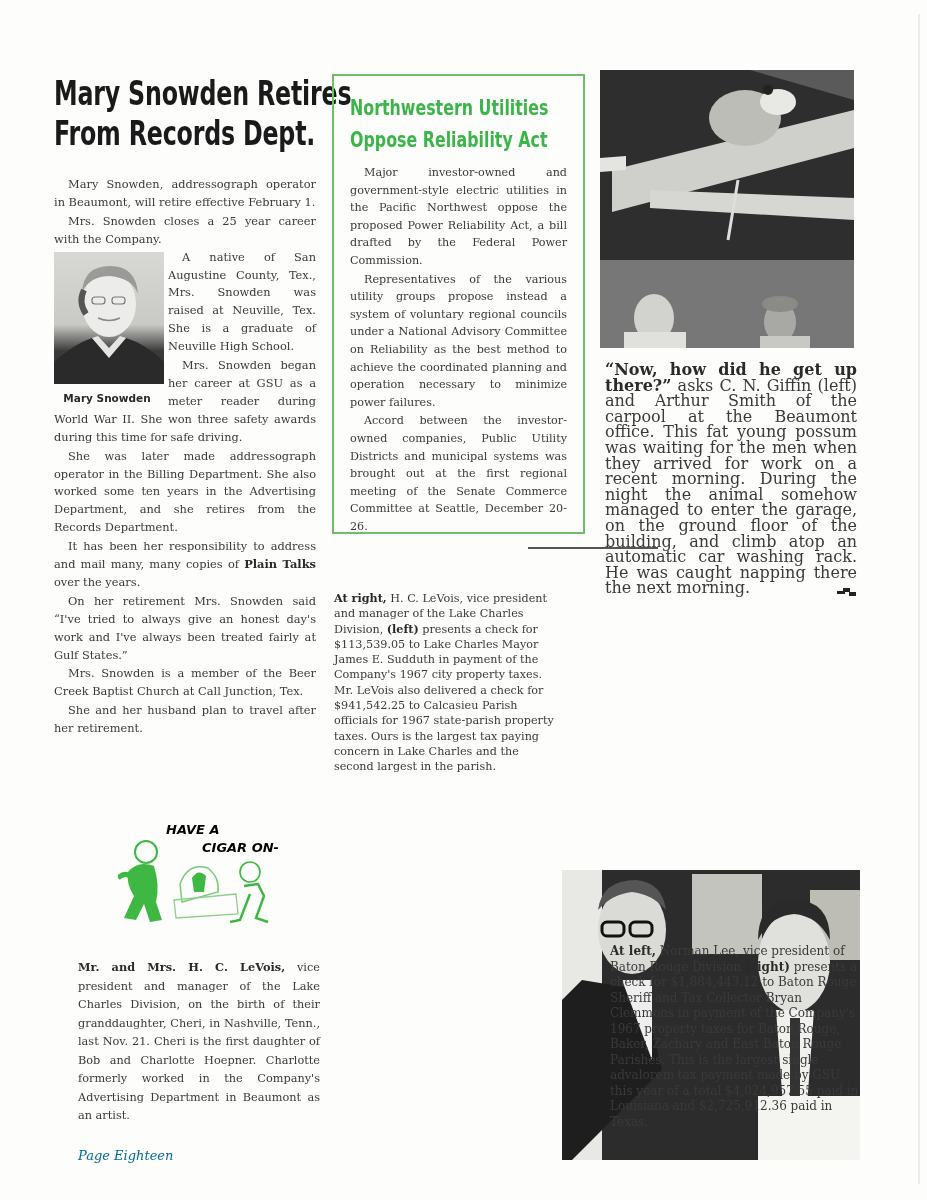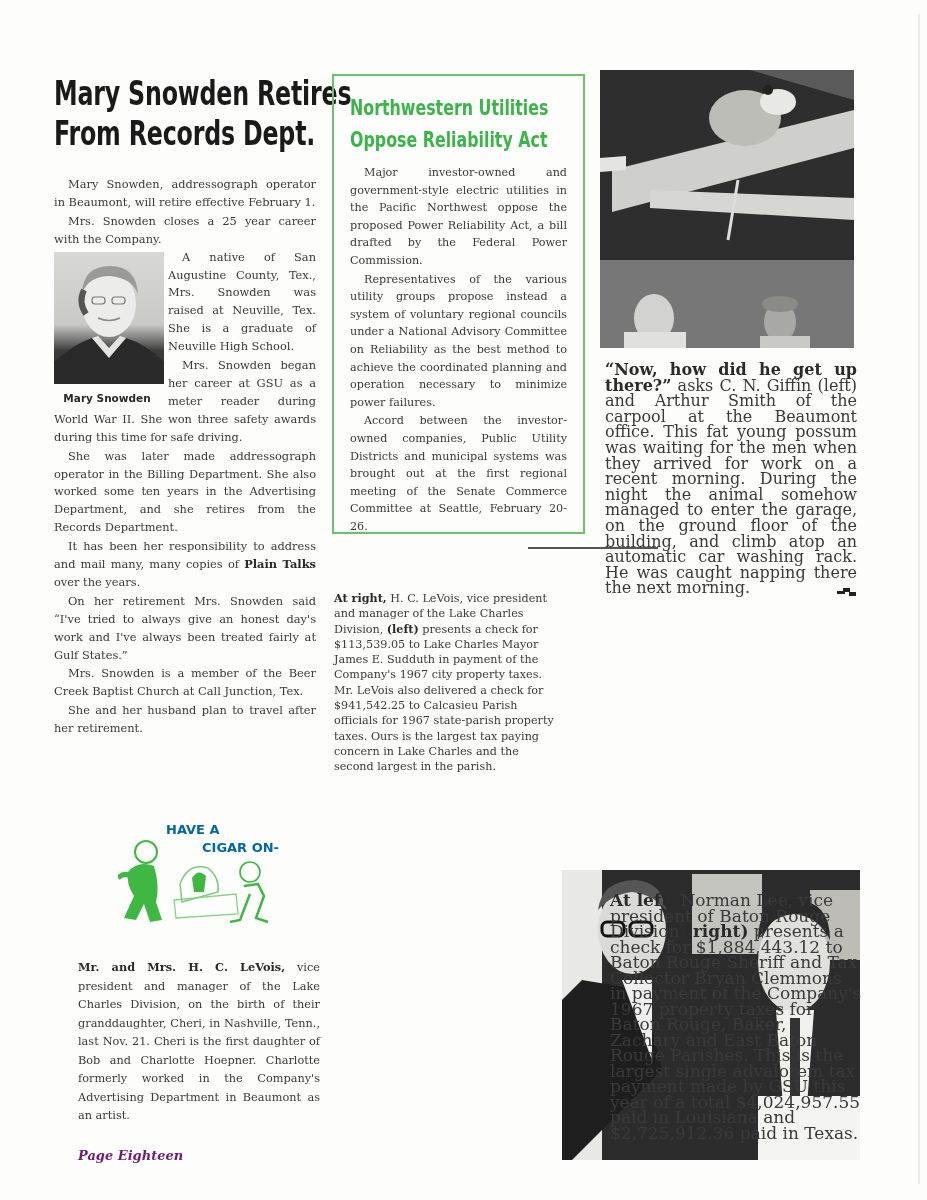--- a/index.html
+++ b/index.html
@@ -34,31 +34,31 @@
     #possum-photo { left: 600px; top: 70px; width: 254px; height: 278px; background: #4a4a4a; }
     #possum-caption { left: 605px; top: 362px; width: 252px; font-size: 16px; line-height: 15.6px; }
     #possum-caption p { text-indent: 0; }
     #end-mark { display: inline-block; float: right; margin-top: 4px; }
     #divider { position: absolute; left: 528px; top: 547px; width: 130px; height: 2px; background: #555; }
 
     
     #levois-caption { left: 334px; top: 591px; width: 222px; font-size: 11.2px; line-height: 15.3px; text-align: left; }
     #levois-caption p { text-indent: 0; }
     #levois-photo { left: 562px; top: 592px; width: 298px; height: 290px; background: #2a2a2a; }
-    #lee-caption { left: 610px; top: 893px; width: 252px; font-size: 17px; line-height: 15.5px; text-align: left; }
+    #lee-caption { left: 610px; top: 944px; width: 252px; font-size: 12px; line-height: 15.5px; text-align: left; }
     #lee-caption p { text-indent: 0; }
 
     
     #cigar-art { left: 118px; top: 822px; width: 170px; height: 105px; }
-    #cigar-text { position: absolute; font-family: "DejaVu Sans", sans-serif; font-weight: bold; color: #0369a1; font-size: 13px; line-height: 16px; }
+    #cigar-text { position: absolute; font-family: "DejaVu Sans", sans-serif; font-weight: bold; font-style: italic; color: #000000; font-size: 13px; line-height: 16px; }
 
     #birth-notice { left: 78px; top: 958px; width: 242px; font-size: 11.3px; line-height: 18.5px; }
     #birth-notice p { text-indent: 0; }
 
-    #page-number { left: 78px; top: 1148px; font-style: italic; font-size: 13px; color: #701a75; font-weight: bold; }
+    #page-number { left: 78px; top: 1148px; font-style: italic; font-size: 13px; color: #0369a1; }
   </style>
 </head>
 <body>
 
 <div class="page-edge"></div>
 
 <div class="col" id="left-col">
   <div id="snowden-title" class="headline">
     <div>Mary Snowden Retires</div>
     <div>From Records Dept.</div>
@@ -92,21 +92,21 @@
 </div>
 
 <div class="col" id="green-box">
   <div id="green-title" class="headline">
     <div>Northwestern Utilities</div>
     <div>Oppose Reliability Act</div>
   </div>
   <div id="green-body" class="body-text">
     <p>Major investor-owned and government-style electric utilities in the Pacific Northwest oppose the proposed Power Reliability Act, a bill drafted by the Federal Power Commission.</p>
     <p>Representatives of the various utility groups propose instead a system of voluntary regional councils under a National Advisory Committee on Reliability as the best method to achieve the coordinated planning and operation necessary to minimize power failures.</p>
-    <p>Accord between the investor-owned companies, Public Utility Districts and municipal systems was brought out at the first regional meeting of the Senate Commerce Committee at Seattle, February 20-26.</p>
+    <p>Accord between the investor-owned companies, Public Utility Districts and municipal systems was brought out at the first regional meeting of the Senate Commerce Committee at Seattle, December 20-26.</p>
   </div>
 </div>
 
 <div class="col photo" id="possum-photo">
   <svg width="254" height="278" viewBox="0 0 254 278">
     <rect width="254" height="278" fill="#3e3e3e"></rect>
     <rect x="0" y="0" width="254" height="190" fill="#2e2e2e"></rect>
     <polygon points="150,0 254,0 254,30" fill="#5a5a5a"></polygon>
     <polygon points="12,100 254,40 254,78 12,142" fill="#cfcfcb"></polygon>
     <polygon points="50,120 254,128 254,150 50,138" fill="#d6d6d2"></polygon>

